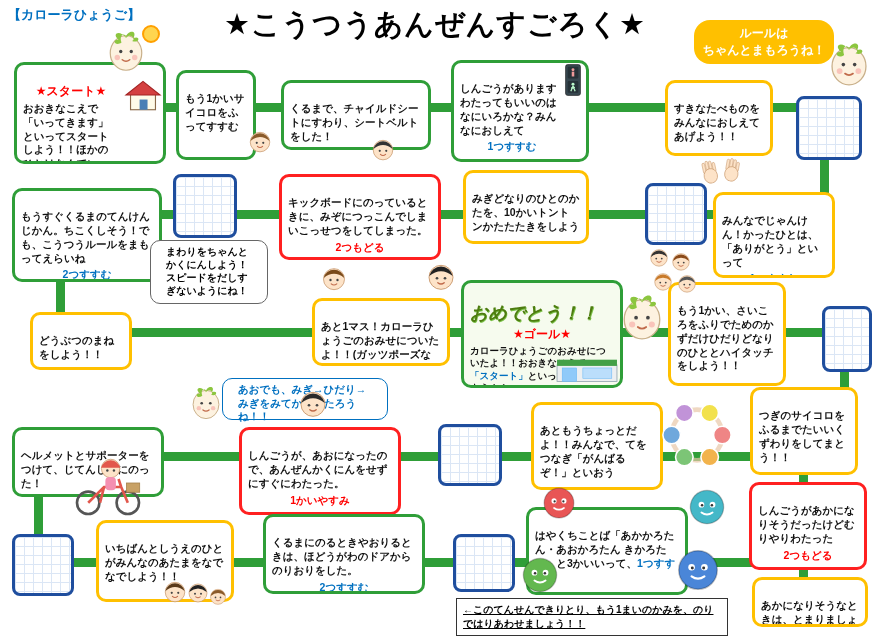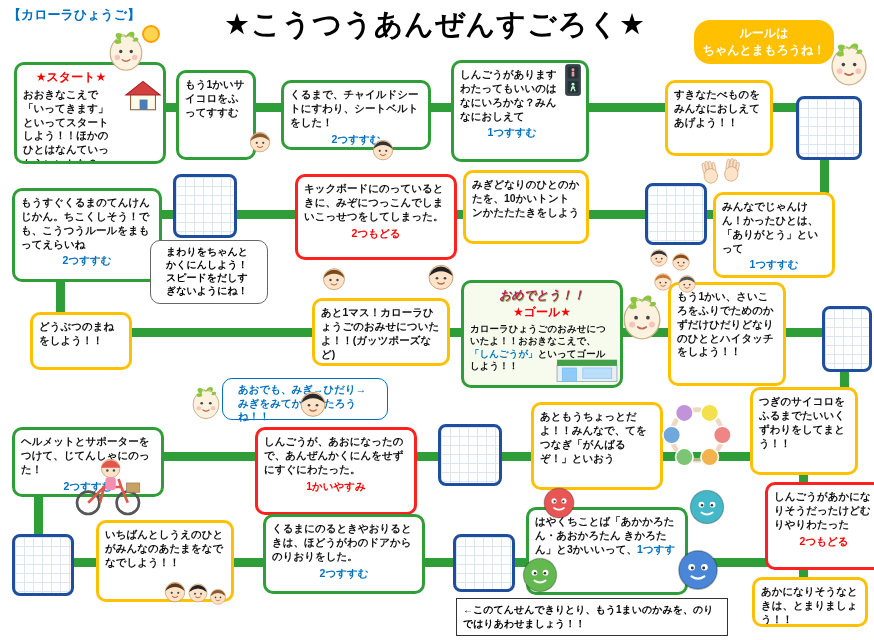--- a/index.html
+++ b/index.html
@@ -1,48 +1,48 @@
 <!DOCTYPE html>
 <html><head>
 <meta charset="utf-8">
 <style>
   html,body{margin:0;padding:0;background:#fff;}
   .board{position:relative;width:874px;height:640px;background:#fff;overflow:hidden;
          font-family:"Liberation Sans","DejaVu Sans",sans-serif;}
   .path{position:absolute;background:#2f9e38;z-index:1;border-radius:2px;}
   .tile{position:absolute;z-index:2;background:#fff;border:3px solid #2f9e38;border-radius:10px;
-        padding:5px 6px;font-size:10.5px;font-weight:700;line-height:1.32;color:#111;
+        padding:19px 6px;font-size:10.5px;font-weight:700;line-height:1.32;color:#111;
         box-sizing:border-box;word-break:break-all;overflow:hidden;}
   .tile.yellow{border-color:#ffc000;}
-  .tile.red{border-color:#ff2020;margin-left:16px;}
+  .tile.red{border-color:#ff2020;}
   .tile.empty{border-color:#1f4e9e;border-radius:8px;background-color:#fff;
         background-image:linear-gradient(#dbe6f5 1px,transparent 1px),
                          linear-gradient(90deg,#dbe6f5 1px,transparent 1px);
         background-size:9px 9px;}
   .tile.goal-tile{background:#f6fbee;}
   .tile-title{color:#ff0000;text-align:center;font-size:12px;margin-bottom:2px;}
   .move{text-align:center;margin-top:3px;}
   .fwd{color:#0070c0;}
   .bwd{color:#ff0000;}
   .inl{display:inline;}
   .bubble{position:absolute;z-index:3;background:#fff;border:1.6px solid #666;border-radius:10px;
         padding:4px 15px;font-size:10px;font-weight:700;line-height:1.3;box-sizing:border-box;word-break:break-all;}
   .bubble.blue{border-color:#0070c0;color:#0070c0;font-size:10.5px;}
   .chr{position:absolute;z-index:3;}
   .publisher{position:absolute;left:8px;top:6px;color:#0070c0;font-weight:700;font-size:13px;z-index:4;}
   .main-title{position:absolute;left:180px;top:5px;width:510px;text-align:center;font-size:29px;
         font-weight:900;letter-spacing:1px;color:#000;z-index:4;}
   .rules{position:absolute;left:694px;top:20px;width:140px;z-index:4;background:#ffc000;color:#fff;
         font-weight:700;font-size:12px;text-align:center;border-radius:16px;padding:5px 8px;
         white-space:pre-line;box-sizing:border-box;}
-  .congrats{color:#be185d;font-size:12px;text-align:center;font-style:italic;
+  .congrats{color:#4d7c0f;font-size:18px;font-style:italic;
         text-shadow:0.6px 0.6px 0 #7cc24a;margin-bottom:1px;}
   .goal-quote{color:#0070c0;}
   .note{position:absolute;left:456px;top:598px;width:272px;z-index:4;background:#fff;
-        border:1.5px solid #333;font-size:10px;font-weight:700;padding:4px 6px;box-sizing:border-box;}
+        border:1.5px solid #333;font-size:10px;font-weight:700;padding:4px 6px;box-sizing:border-box;text-decoration:underline;}
   .sun{position:absolute;left:142px;top:25px;width:14px;height:14px;border-radius:50%;
         background:#ffd54f;border:2px solid #ffa000;z-index:4;}
 </style>
 </head>
 <body>
 
 <svg width="0" height="0" style="position:absolute" aria-hidden="true">
 <defs>
   <symbol id="sym-face" viewBox="0 0 24 26">
     <circle cx="12" cy="14" r="9" fill="#fde3c8" stroke="#c9996e" stroke-width="0.7"></circle>
@@ -239,21 +239,21 @@
     </svg>
 
   <div class="tile yellow" style="left:312px;top:298px;width:138px;height:68px">
     <div>あと1マス！カローラひょうごのおみせについたよ！！(ガッツポーズなど)</div>
   </div>
 
   <div class="tile goal-tile" style="left:461px;top:280px;width:162px;height:108px;font-size:9.5px">
     <div class="congrats">おめでとう！！</div>
     <div class="tile-title">★ゴール★</div>
     <div>
-      <span class="inl">カローラひょうごのおみせについたよ！！おおきなこえで、</span><span class="inl goal-quote">「しんごうが」</span><span class="inl">といってゴールしよう！！</span>
+      <span class="inl">カローラひょうごのおみせについたよ！！おおきなこえで、</span><span class="inl goal-quote">「スタート」</span><span class="inl">といってゴールしよう！！</span>
     </div>
   </div>
   <svg class="chr" style="left:556px;top:354px" width="62" height="30">
       <use href="#sym-store"></use>
     </svg>
   <svg class="chr" style="left:620px;top:286px" width="44" height="60">
       <use href="#sym-mascot"></use>
     </svg>
 
   <div class="tile yellow" style="left:668px;top:282px;width:118px;height:104px">

